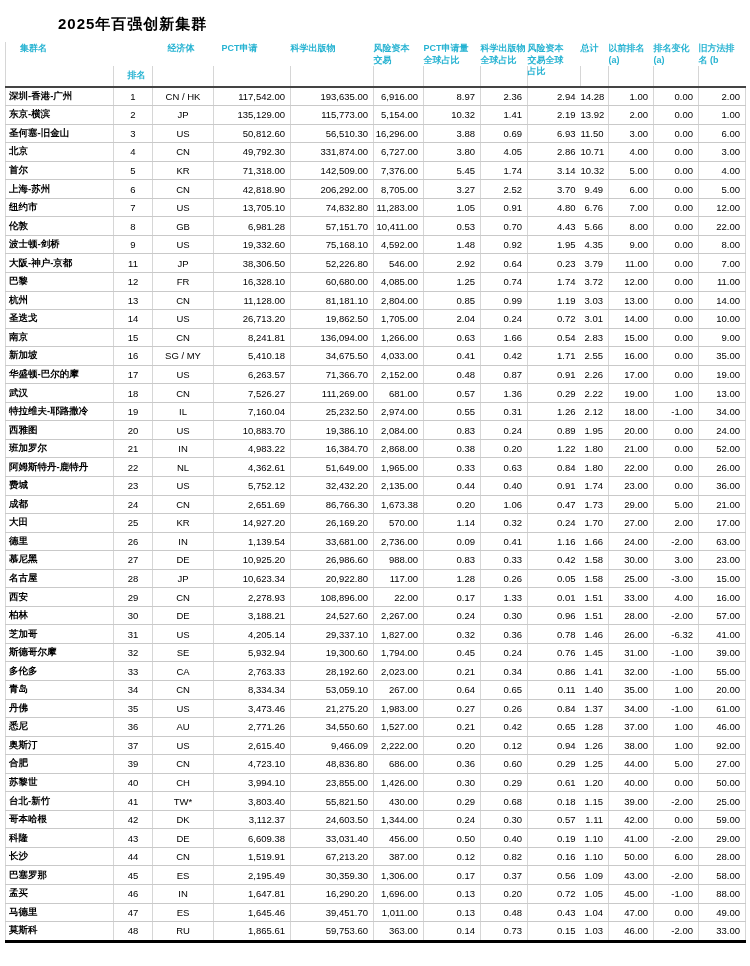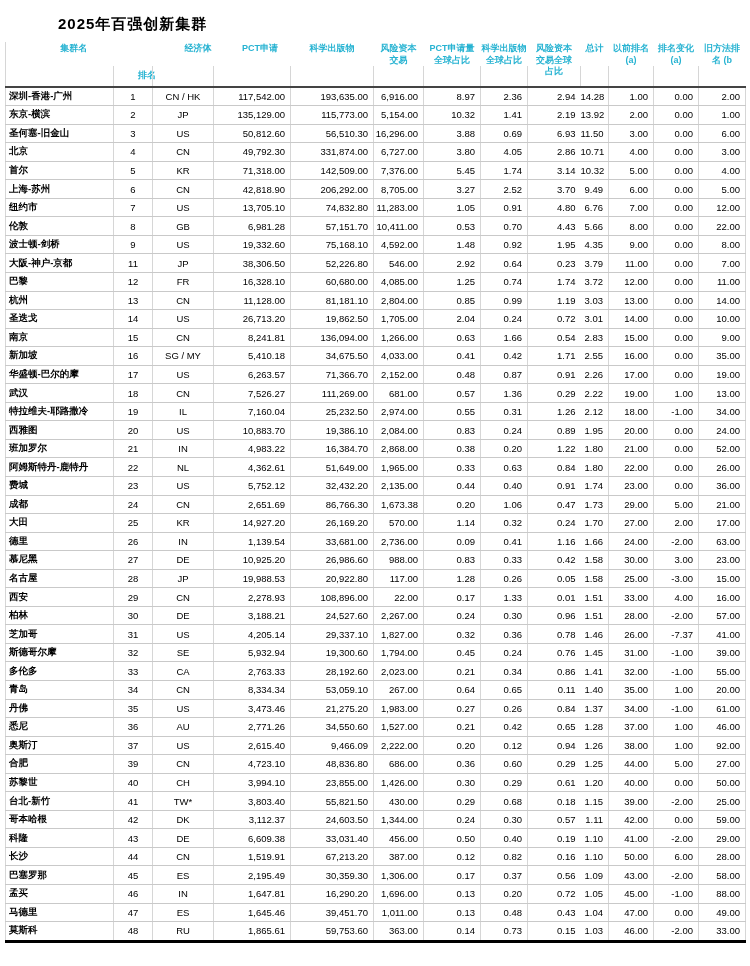--- a/index.html
+++ b/index.html
@@ -3,21 +3,21 @@
 <meta charset="utf-8">
 <style>
   html,body{margin:0;padding:0;background:#fff;width:750px;height:966px;overflow:hidden;
     font-family:"Liberation Sans","DejaVu Sans",sans-serif;}
   .page{position:relative;width:750px;height:852px;background:#fff;}
   .title{position:absolute;left:58px;top:15px;font-size:15px;font-weight:bold;color:#000;
     letter-spacing:1px;white-space:nowrap;}
   table.tbl{position:absolute;left:5px;top:42px;width:740px;border-collapse:collapse;
     table-layout:fixed;border-left:1px solid #d6d6d6;}
   thead tr{border-bottom:2.5px solid #444;}
-  thead th{font-size:9px;font-weight:bold;vertical-align:top;text-align:center;
+  thead th{font-size:9px;font-weight:bold;vertical-align:top;text-align:left;
     padding:1px 0 4px 0;height:36px;position:relative;}
   thead th span{white-space:pre-line;display:inline-block;line-height:11.5px;position:relative;}
   thead th::after{content:"";position:absolute;right:-0.5px;bottom:0;width:1px;height:20px;
     background:#d6d6d6;}
   thead th:last-child::after{display:none;}
   th.c1 span{left:14px;} th.c2 span{left:14px;margin-top:27px;} th.c3 span{left:15px;} th.c4 span{left:8px;}
   tbody td{font-size:9.5px;color:#000;height:17.56px;padding:0 5px 0 0;
     border-bottom:1px solid #c9c9c9;border-right:1px solid #d6d6d6;
     white-space:nowrap;overflow:hidden;text-align:right;vertical-align:middle;}
   tbody td.name{text-align:left;font-weight:bold;padding:0 2px 0 3px;}
@@ -460,21 +460,21 @@
           <td class="num nosep">0.42</td>
           <td class="num">1.58</td>
           <td class="num">30.00</td>
           <td class="num">3.00</td>
           <td class="num">23.00</td>
         </tr>
         <tr>
           <td class="name">名古屋</td>
           <td class="center">28</td>
           <td class="center">JP</td>
-          <td class="num">19,988.53</td>
+          <td class="num">10,623.34</td>
           <td class="num">20,922.80</td>
           <td class="num">117.00</td>
           <td class="num">1.28</td>
           <td class="num">0.26</td>
           <td class="num nosep">0.05</td>
           <td class="num">1.58</td>
           <td class="num">25.00</td>
           <td class="num">-3.00</td>
           <td class="num">15.00</td>
         </tr>
@@ -513,21 +513,21 @@
           <td class="center">31</td>
           <td class="center">US</td>
           <td class="num">4,205.14</td>
           <td class="num">29,337.10</td>
           <td class="num">1,827.00</td>
           <td class="num">0.32</td>
           <td class="num">0.36</td>
           <td class="num nosep">0.78</td>
           <td class="num">1.46</td>
           <td class="num">26.00</td>
-          <td class="num">-7.37</td>
+          <td class="num">-6.32</td>
           <td class="num">41.00</td>
         </tr>
         <tr>
           <td class="name">斯德哥尔摩</td>
           <td class="center">32</td>
           <td class="center">SE</td>
           <td class="num">5,932.94</td>
           <td class="num">19,300.60</td>
           <td class="num">1,794.00</td>
           <td class="num">0.45</td>

